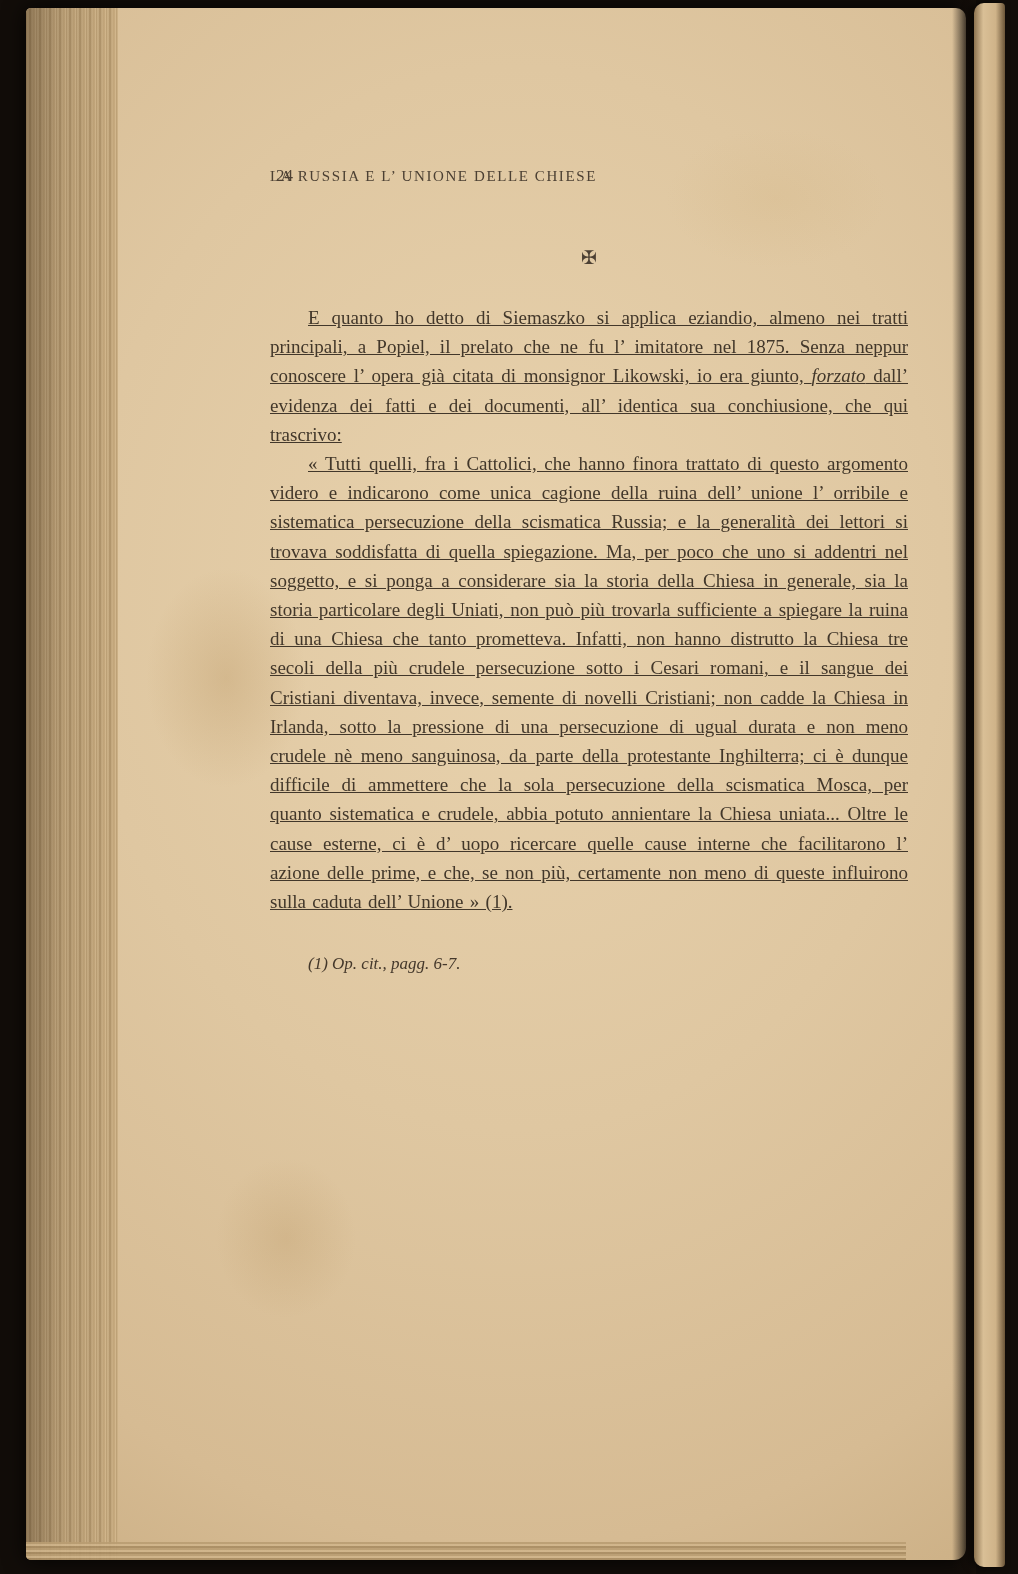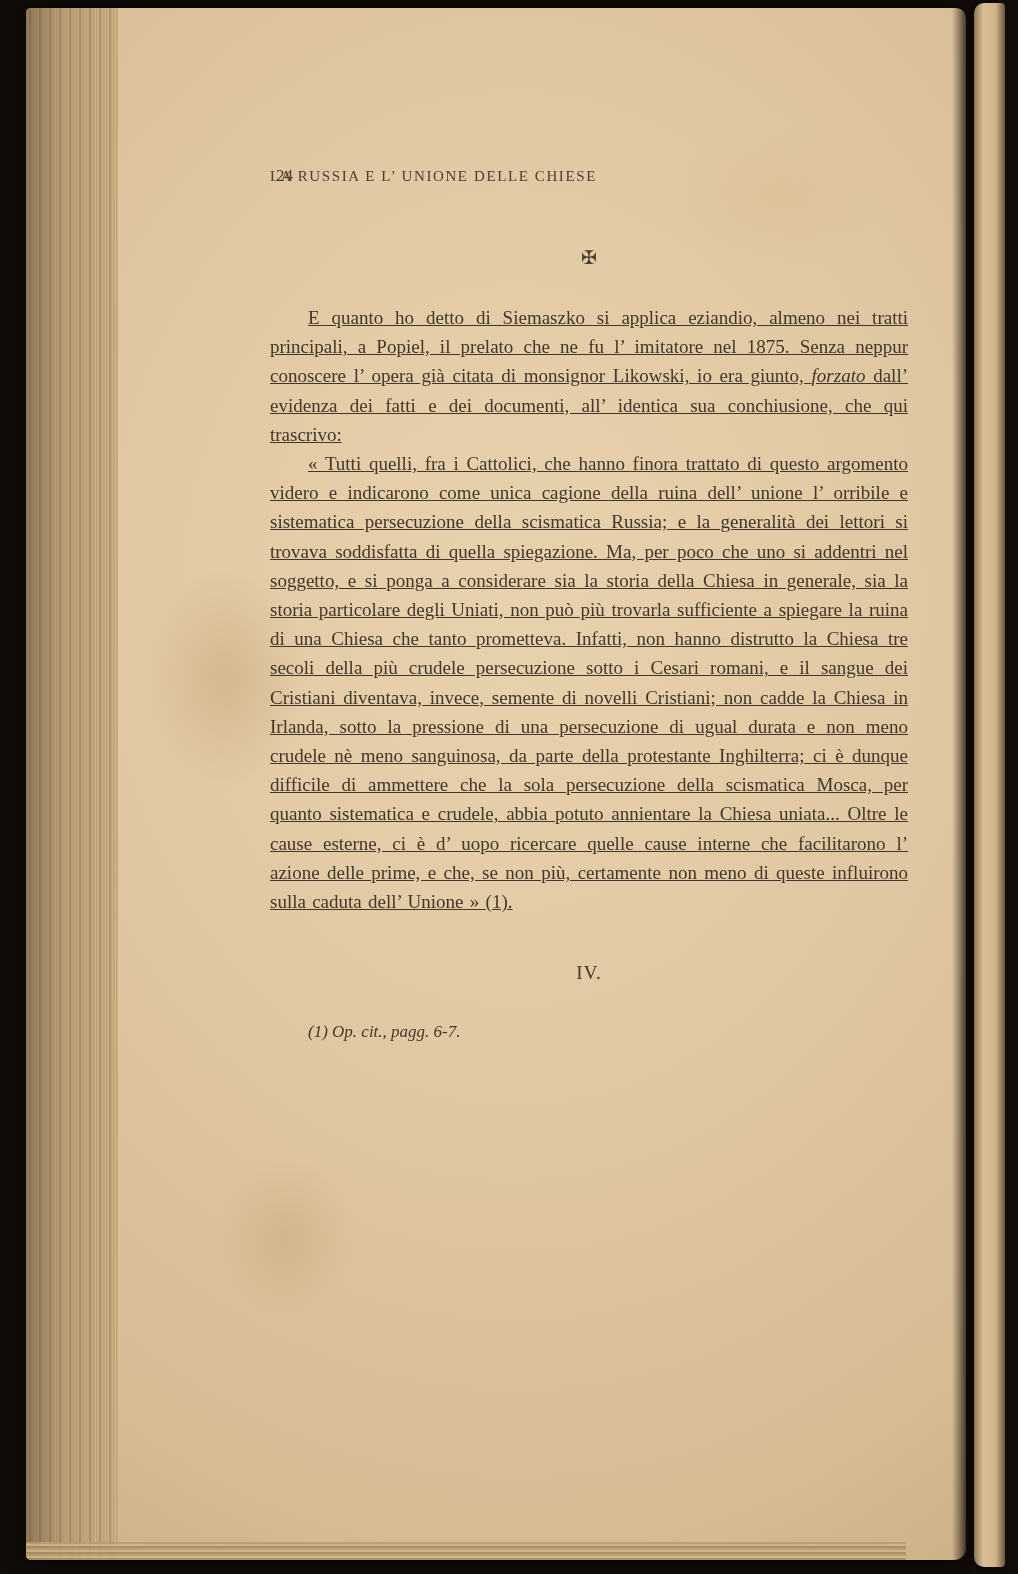--- a/index.html
+++ b/index.html
@@ -143,21 +143,20 @@
         <span class="running-title">LA RUSSIA E L’ UNIONE DELLE CHIESE</span>
       </div>
 
       <div class="ornament">✠</div>
 
       <p class="para first indent"><span>E quanto ho detto di Siemaszko si applica eziandio, almeno nei tratti principali, a Popiel, il prelato che ne fu l’ imitatore nel 1875. Senza neppur conoscere l’ opera già citata di monsignor Likowski, io era giunto, </span><i>forzato</i><span> dall’ evidenza dei fatti e dei documenti, all’ identica sua conchiusione, che qui trascrivo:</span></p>
 
       <p class="para indent">« Tutti quelli, fra i Cattolici, che hanno finora trattato di questo argomento videro e indicarono come unica cagione della ruina dell’ unione l’ orribile e sistematica persecuzione della scismatica Russia; e la generalità dei lettori si trovava soddisfatta di quella spiegazione. Ma, per poco che uno si addentri nel soggetto, e si ponga a considerare sia la storia della Chiesa in generale, sia la storia particolare degli Uniati, non può più trovarla sufficiente a spiegare la ruina di una Chiesa che tanto prometteva. Infatti, non hanno distrutto la Chiesa tre secoli della più crudele persecuzione sotto i Cesari romani, e il sangue dei Cristiani diventava, invece, semente di novelli Cristiani; non cadde la Chiesa in Irlanda, sotto la pressione di una persecuzione di ugual durata e non meno crudele nè meno sanguinosa, da parte della protestante Inghilterra; ci è dunque difficile di ammettere che la sola persecuzione della scismatica Mosca, per quanto sistematica e crudele, abbia potuto annientare la Chiesa uniata... Oltre le cause esterne, ci è d’ uopo ricercare quelle cause interne che facilitarono l’ azione delle prime, e che, se non più, certamente non meno di queste influirono sulla caduta dell’ Unione » (1).</p>
 
 
-      <div class="section-heading">IV.</div>
 
 
       <p class="footnote">(1) Op. cit., pagg. 6-7.</p>
 
     </div>
   </div>
 
   <div class="gap-shadow"></div>
   <div class="next-page"></div>
 

